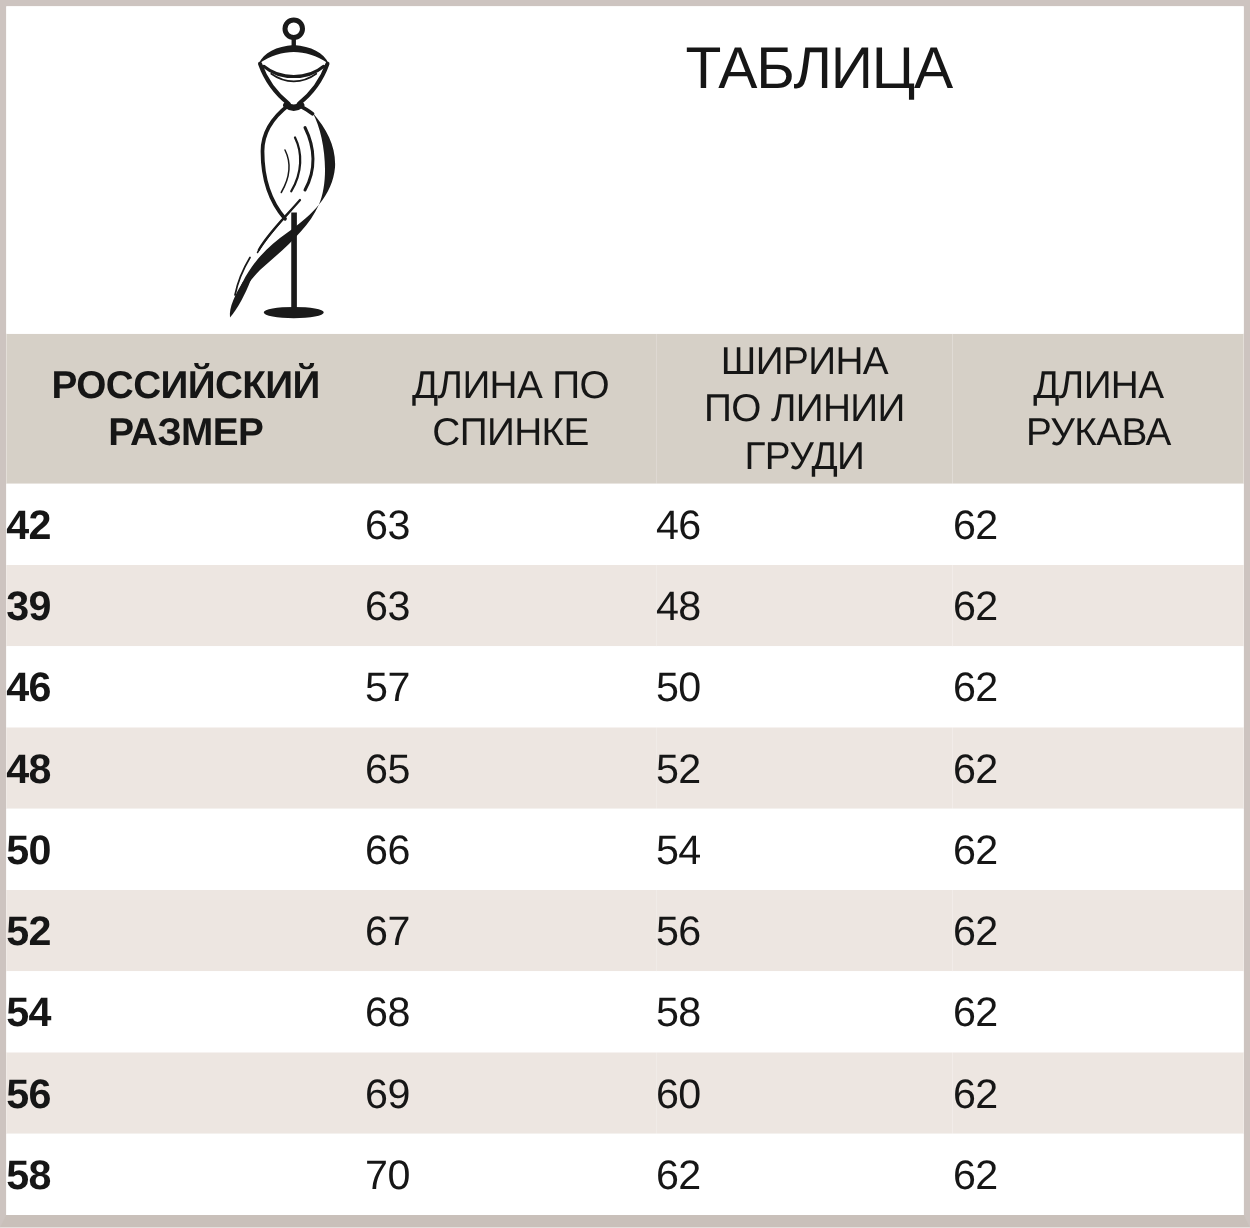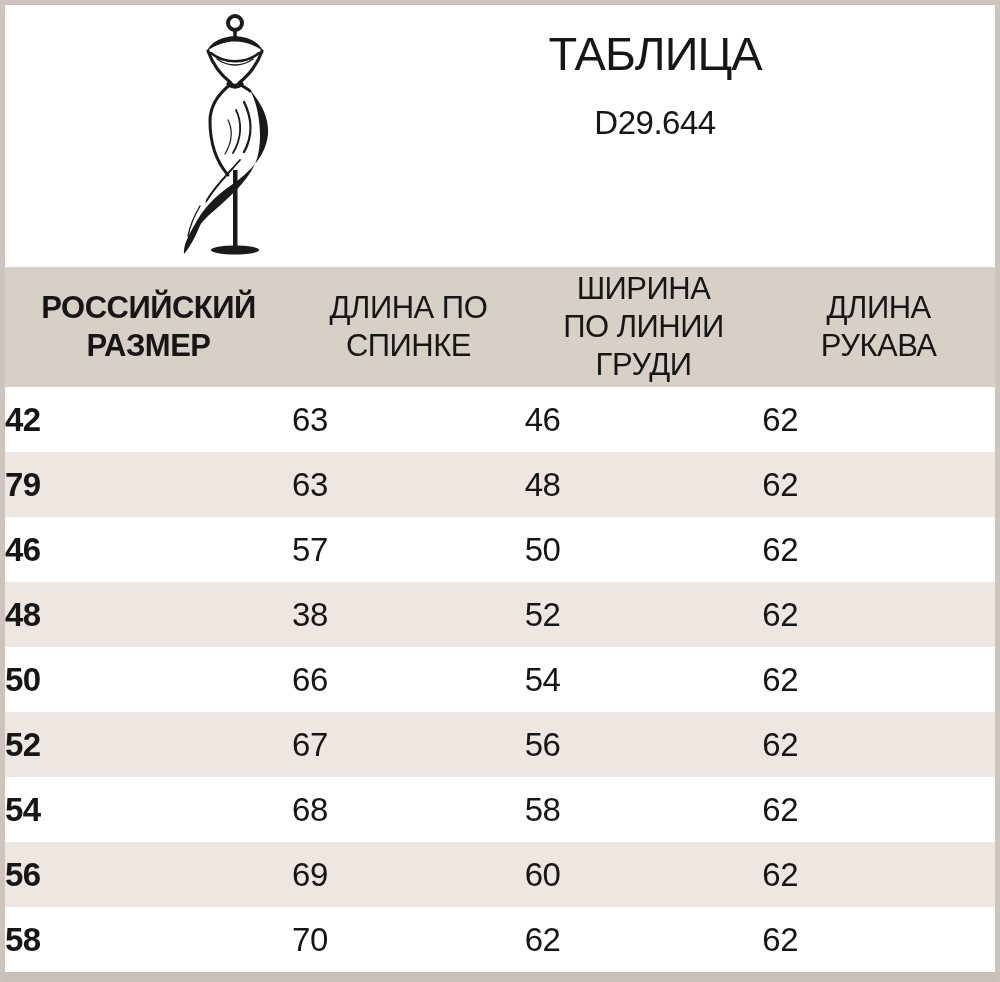--- a/index.html
+++ b/index.html
@@ -135,21 +135,20 @@
     </g>
 
     <rect x="55" y="160" width="4.5" height="78" fill="#1a1a1a"></rect>
     <ellipse cx="57" cy="240" rx="24" ry="4.5" fill="#1a1a1a"></ellipse>
   </svg>
 
   <div class="title-block">
     <div class="page-title">
       <div>ТАБЛИЦА</div>
     </div>
-    <div class="article-number">D29.644</div>
   </div>
 </div>
 
 <table class="size-table">
   <colgroup>
     <col style="width:29%">
     <col style="width:23.5%">
     <col style="width:24%">
     <col style="width:23.5%">
   </colgroup>
@@ -162,34 +161,34 @@
     </tr>
   </thead>
   <tbody>
     <tr>
       <td class="size-cell">42</td>
       <td>63</td>
       <td>46</td>
       <td>62</td>
     </tr>
     <tr>
-      <td class="size-cell">79</td>
+      <td class="size-cell">39</td>
       <td>63</td>
       <td>48</td>
       <td>62</td>
     </tr>
     <tr>
       <td class="size-cell">46</td>
       <td>57</td>
       <td>50</td>
       <td>62</td>
     </tr>
     <tr>
       <td class="size-cell">48</td>
-      <td>38</td>
+      <td>65</td>
       <td>52</td>
       <td>62</td>
     </tr>
     <tr>
       <td class="size-cell">50</td>
       <td>66</td>
       <td>54</td>
       <td>62</td>
     </tr>
     <tr>

